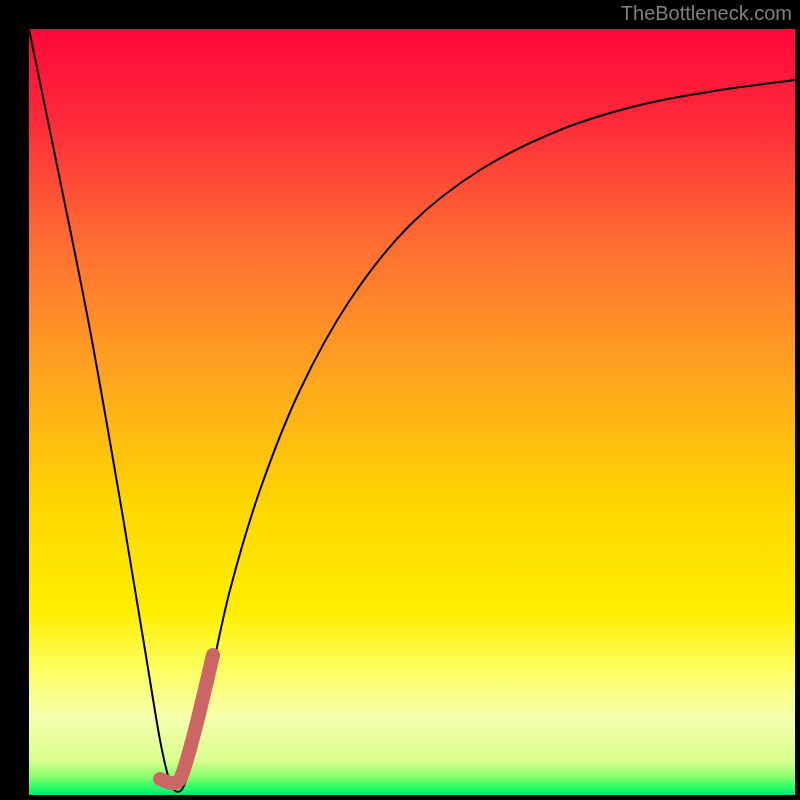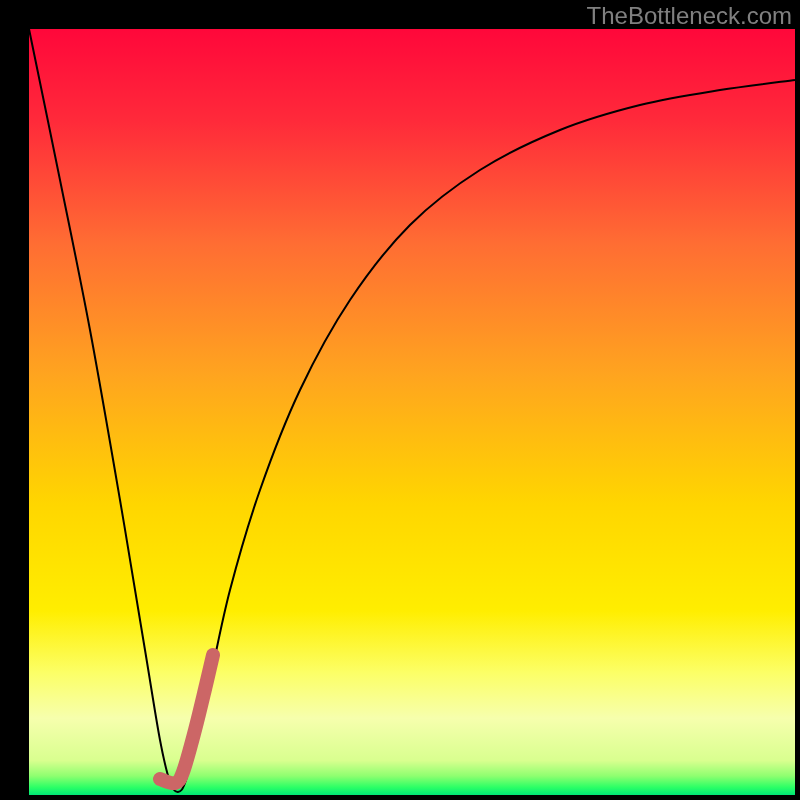--- a/index.html
+++ b/index.html
@@ -13,21 +13,21 @@
     height: 800px;
   }
   svg {
     display: block;
   }
   .watermark {
     position: absolute;
     top: 2px;
     right: 8px;
     font-family: Arial, Helvetica, sans-serif;
-    font-size: 24px;
+    font-size: 20px;
     color: #808080;
     font-weight: 400;
     letter-spacing: 0px;
   }
 </style>
 </head>
 <body>
 
 <div class="chart-container">
   <svg id="chart-svg" width="800" height="800" viewBox="0 0 800 800">

